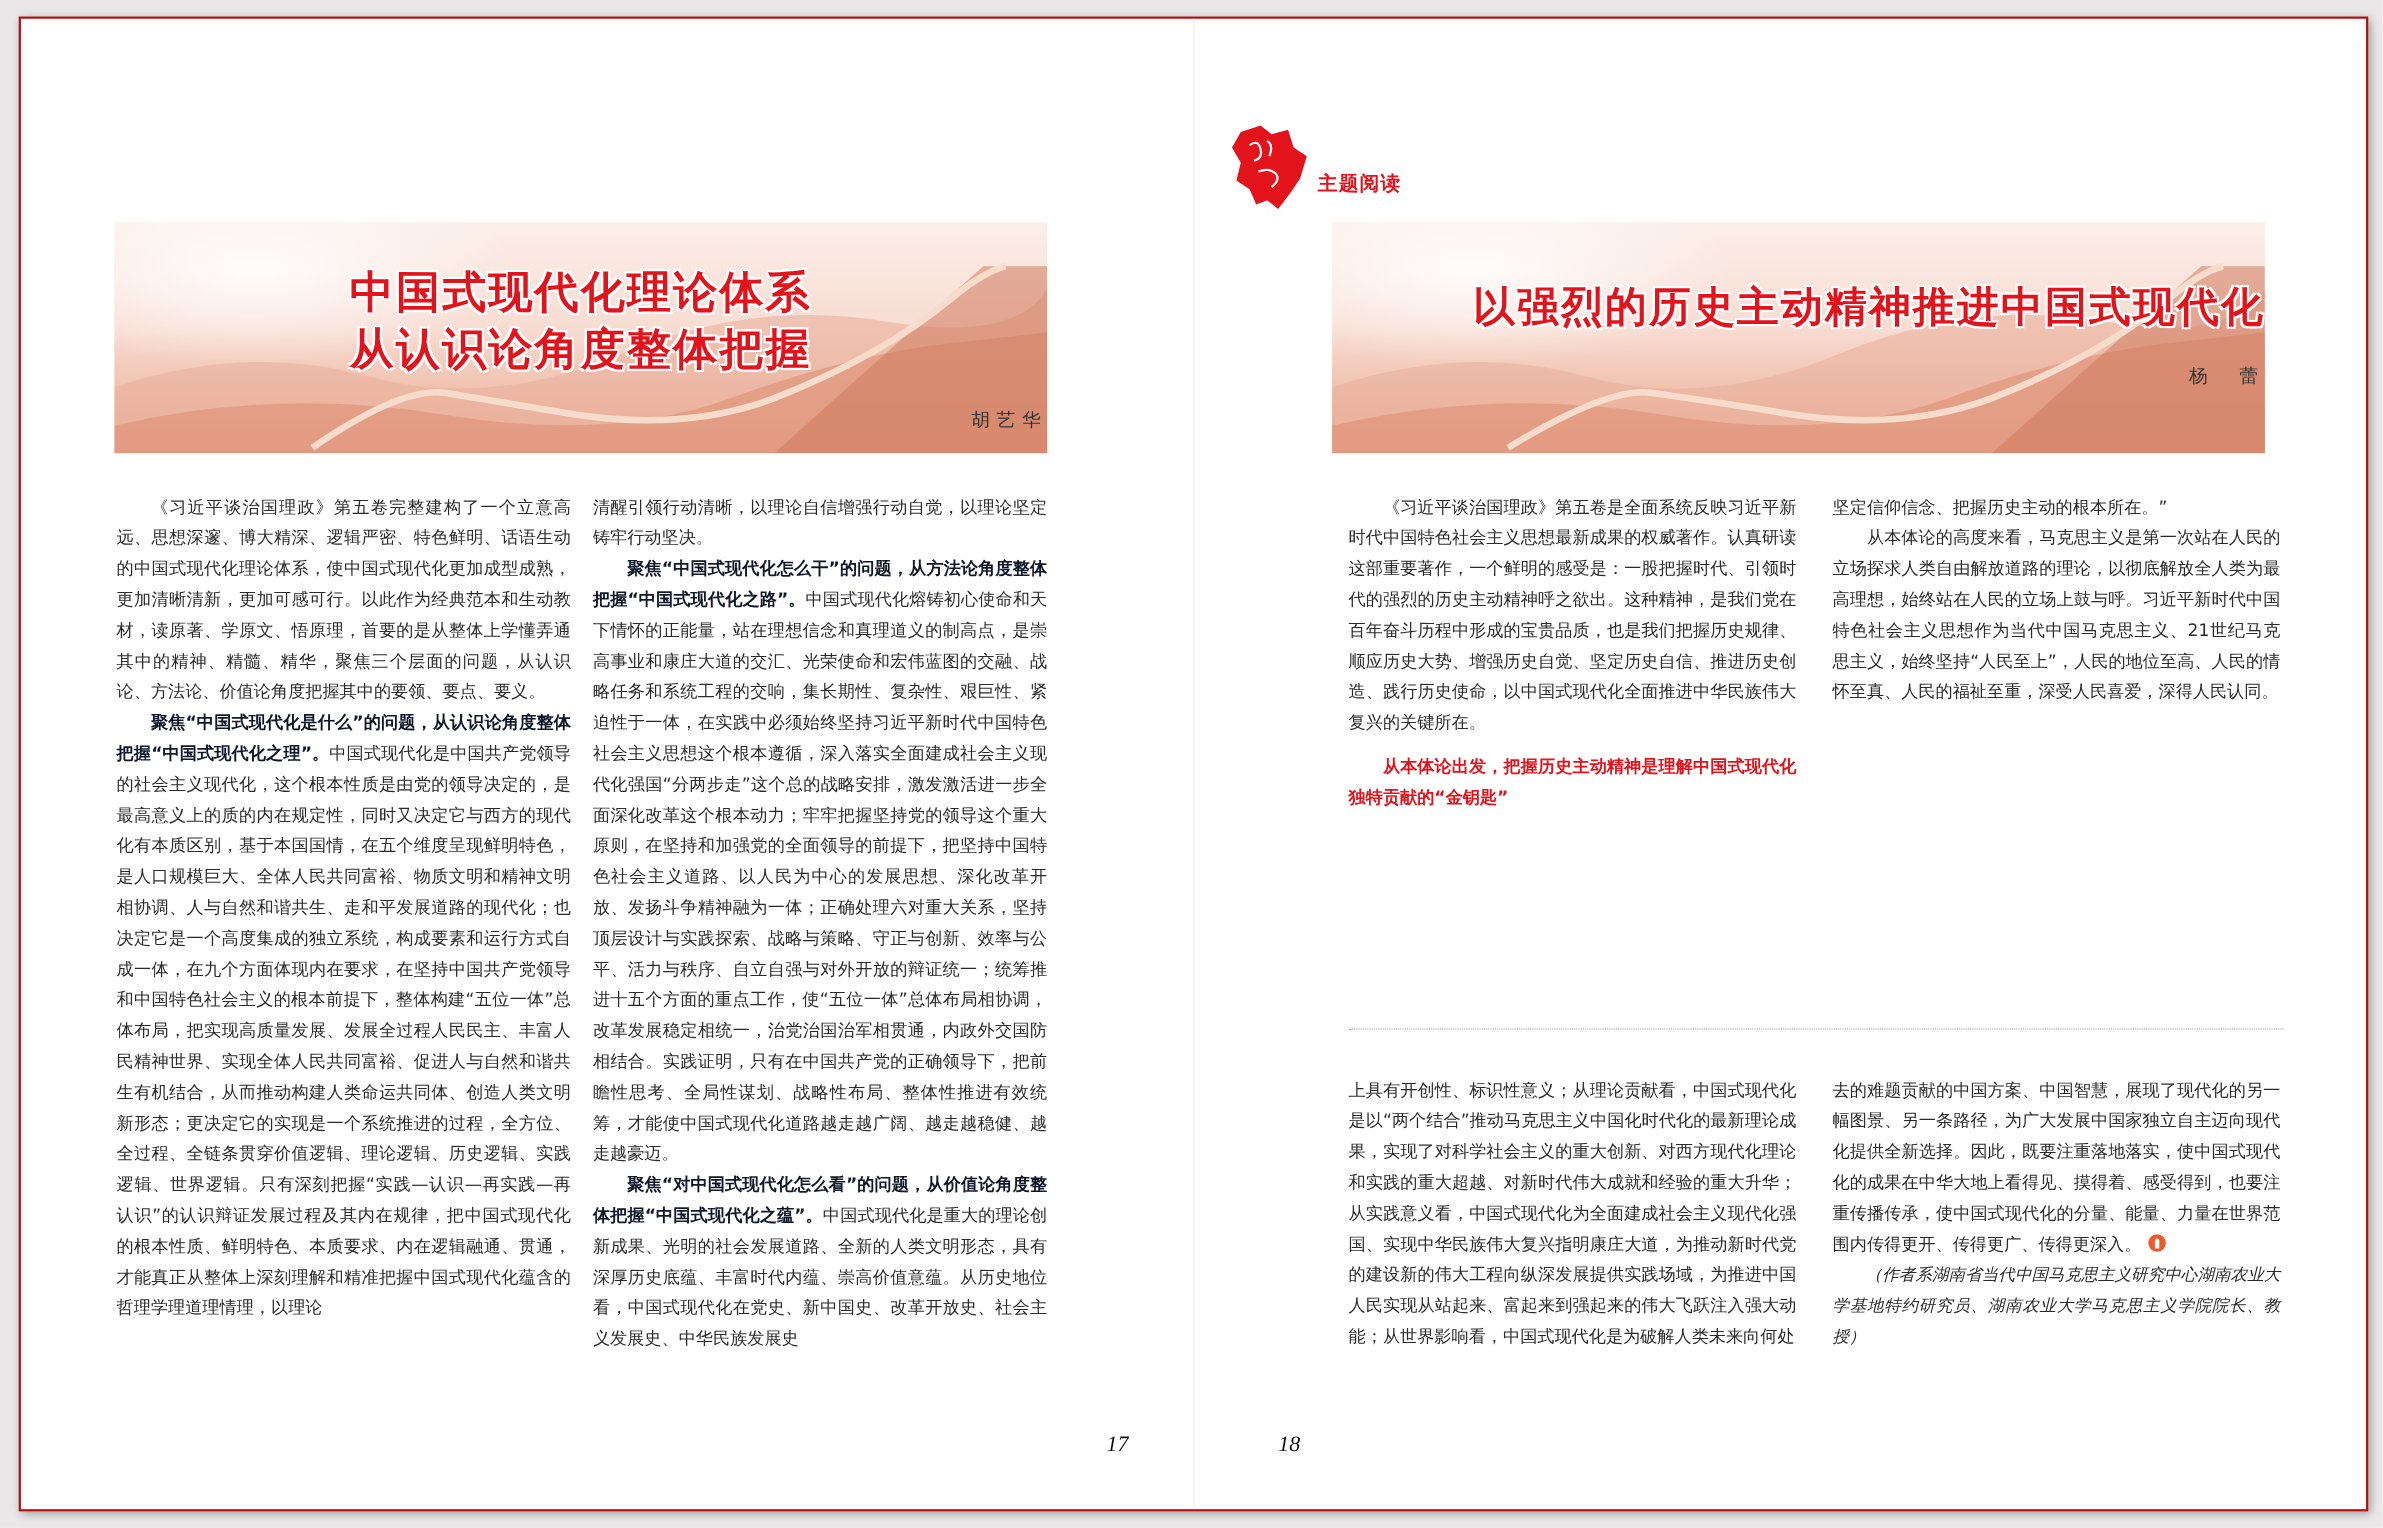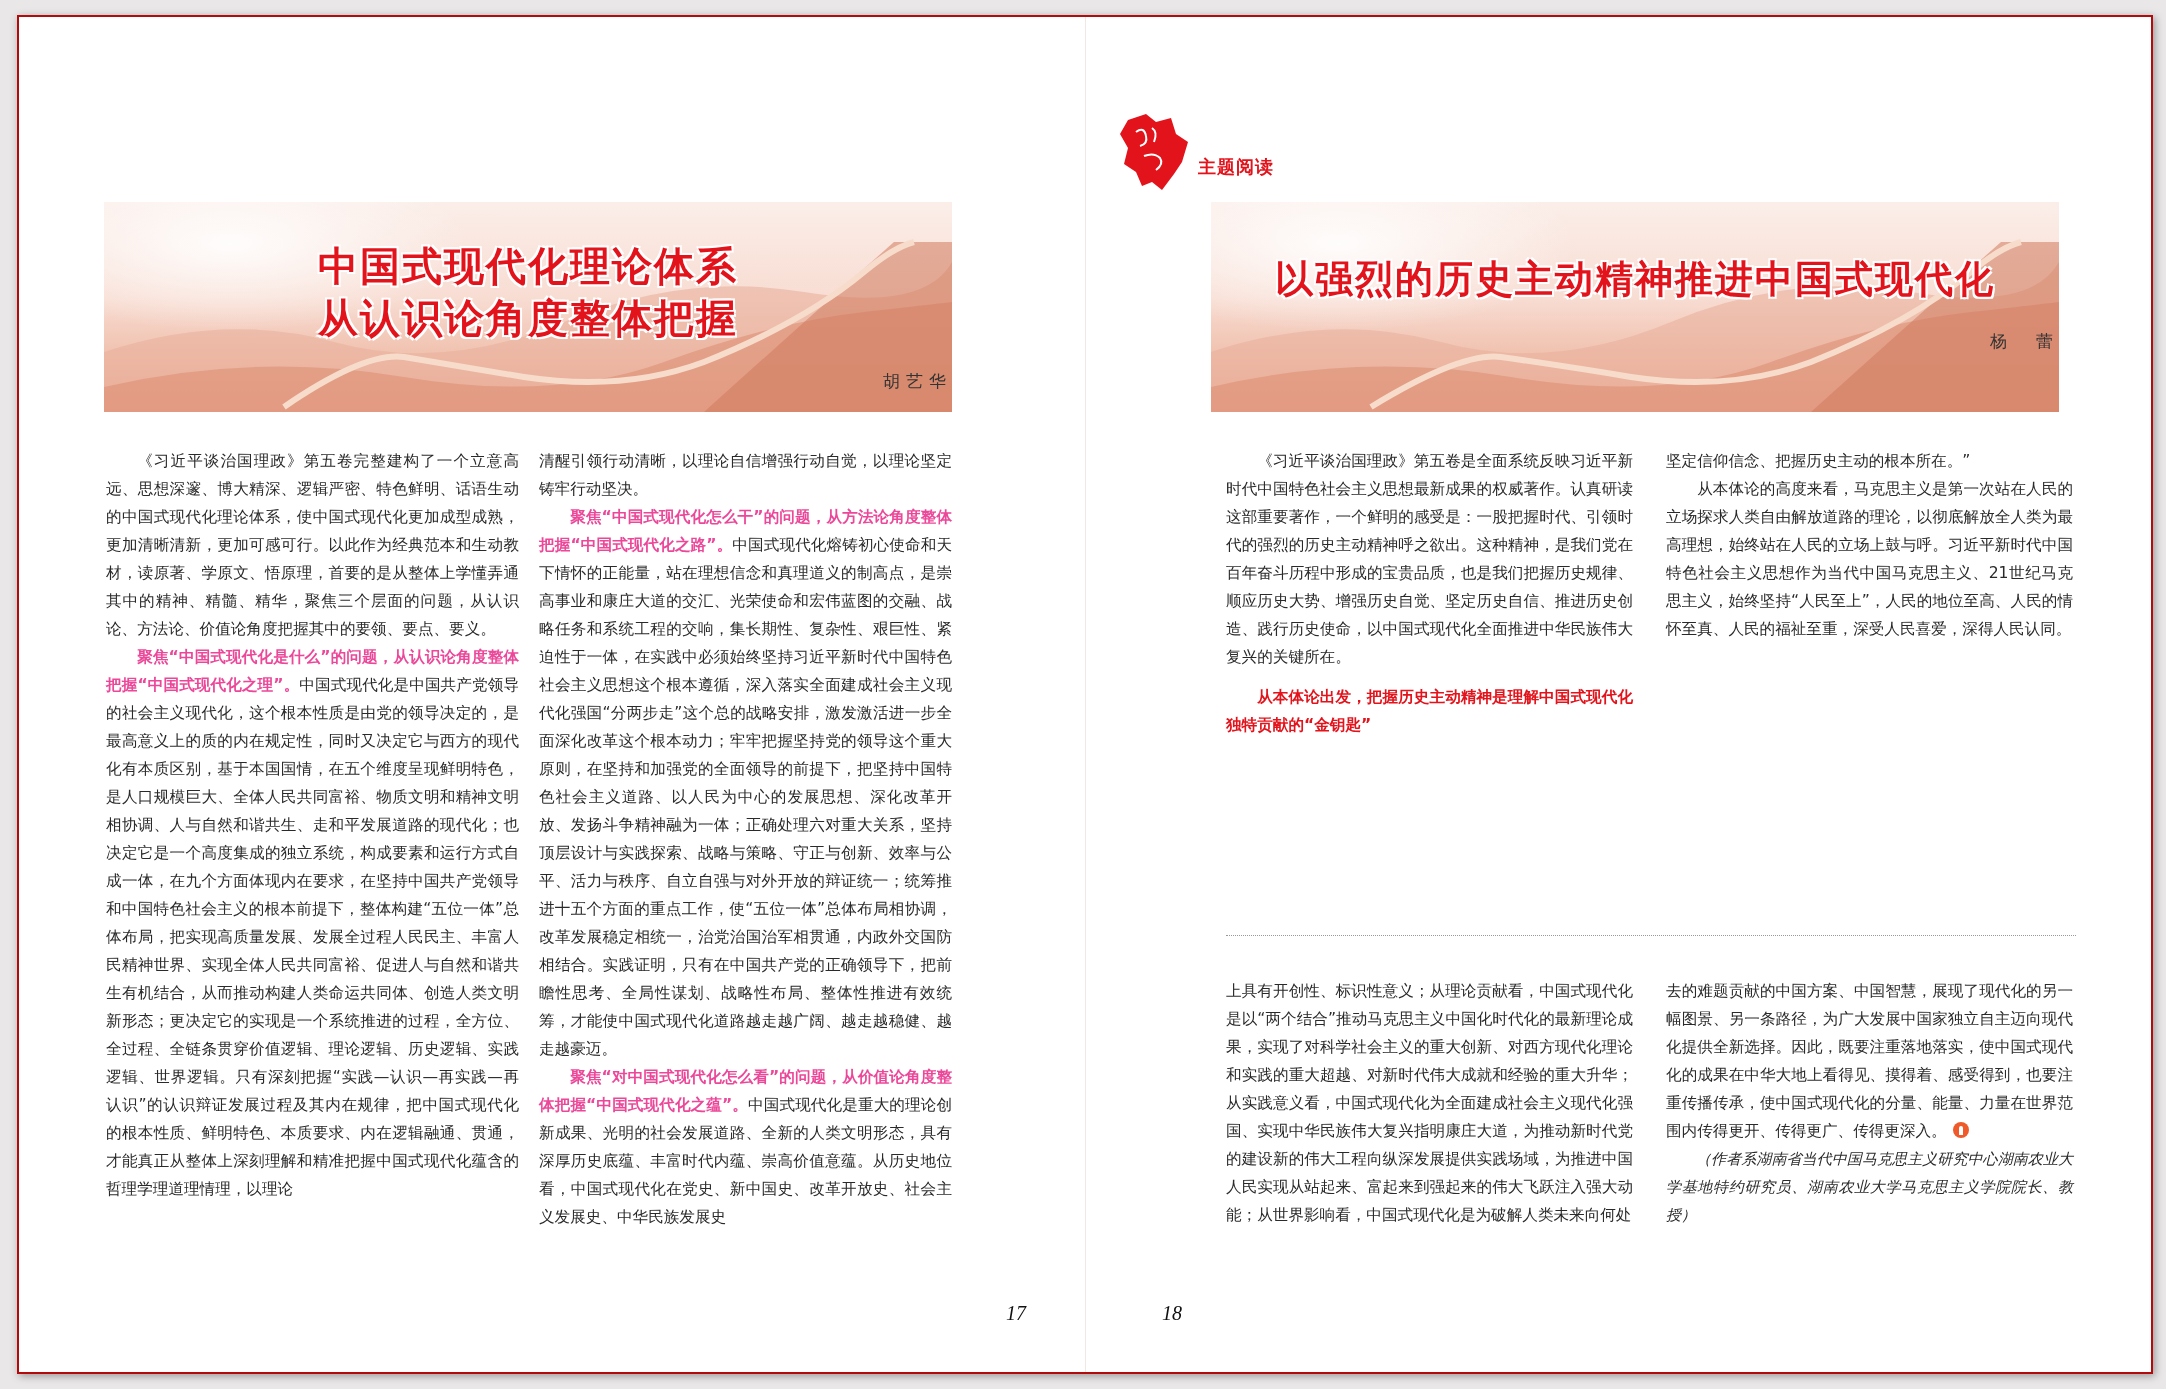--- a/index.html
+++ b/index.html
@@ -12,21 +12,21 @@
     background:
       radial-gradient(ellipse 40% 60% at 15% 20%, rgba(255,255,255,.9), rgba(255,255,255,0) 70%),
       linear-gradient(180deg,#fbeee9 0%,#f8ddd3 45%,#f1c4b2 70%,#e9a78f 100%);}
   .banner .mtn{position:absolute;bottom:0;left:0;width:100%;height:100%;}
   .banner-title{position:absolute;left:0;right:0;text-align:center;color:#e3131b;font-weight:bold;
     text-shadow:0 0 3px #fff,0 0 3px #fff,2px 2px 0 #fff,-2px -2px 0 #fff,2px -2px 0 #fff,-2px 2px 0 #fff;letter-spacing:2px;}
   .banner-author{position:absolute;left:0;right:0;text-align:right;font-family:"DejaVu Serif","Liberation Serif",serif;font-size:17px;color:#333;letter-spacing:6px;}
   .col{position:absolute;font-size:15.6px;line-height:28px;color:#2a2a2a;text-align:justify;}
   .col p{margin:0;text-indent:2em;}
   .col p.noind{text-indent:0;}
-  .col b{font-weight:bold;color:#ec4899;}
+  .col b{font-weight:bold;color:#0f172a;}
   .red-head{color:#e3131b;font-weight:bold;margin:12px 0 14px !important;}
   .note{font-family:"DejaVu Serif","Liberation Serif",serif;font-style:italic;font-size:15px;}
   .dots{position:absolute;border-top:1.5px dotted #999;height:0;}
   .pagenum{position:absolute;top:1285px;font-family:"Liberation Serif","DejaVu Serif",serif;font-style:italic;font-size:20px;color:#111;}
   .logo{position:absolute;left:50px;top:98px;}
   .logo-text{position:absolute;left:130px;top:132px;color:#e3131b;font-weight:bold;font-size:18px;letter-spacing:1px;text-align:center;}
   .end-mark{display:inline-block;width:16px;height:16px;border-radius:50%;background:#ef5a2a;vertical-align:-2px;margin-left:6px;position:relative;}
   .end-mark:after{content:"";position:absolute;left:6px;top:4px;width:4px;height:9px;border-radius:2px 2px 0 0;background:#fff;}
 </style>
 </head>
@@ -69,21 +69,21 @@
     </svg>
     <div class="logo-text" style="left:112px;top:138px;">主题阅读</div>
 
     <div class="banner" style="left:125px;top:185px;width:848px;">
       <svg class="mtn" viewBox="0 0 848 210" preserveAspectRatio="none">
         <path d="M0 150 Q120 110 230 140 T460 120 T700 90 T848 60 L848 210 L0 210Z" fill="#eab19d" opacity=".6"></path>
         <path d="M0 185 Q150 150 300 175 T560 160 T760 110 T848 100 L848 210 L0 210Z" fill="#de8f74" opacity=".6"></path>
         <path d="M600 210 Q700 120 790 40 L848 40 L848 210Z" fill="#cf7a5c" opacity=".55"></path>
         <path d="M160 205 Q250 150 290 155 Q360 165 420 175 Q520 190 600 160 Q700 120 760 70 Q790 45 810 40" stroke="#f7dccb" stroke-width="6" fill="none"></path>
       </svg>
-      <div class="banner-title" style="top:52px;font-size:38px;line-height:50px;">以强烈的历史主动精神推进中国式现代化</div>
+      <div class="banner-title" style="top:52px;font-size:38px;line-height:50px;text-align:right;">以强烈的历史主动精神推进中国式现代化</div>
       <div class="banner-author" style="top:128px;">杨　蕾</div>
     </div>
 
     <div class="col" id="r-col1" style="left:140px;top:430px;width:407px;">
         <p>《习近平谈治国理政》第五卷是全面系统反映习近平新时代中国特色社会主义思想最新成果的权威著作。认真研读这部重要著作，一个鲜明的感受是：一股把握时代、引领时代的强烈的历史主动精神呼之欲出。这种精神，是我们党在百年奋斗历程中形成的宝贵品质，也是我们把握历史规律、顺应历史大势、增强历史自觉、坚定历史自信、推进历史创造、践行历史使命，以中国式现代化全面推进中华民族伟大复兴的关键所在。</p>
         <p class="red-head">从本体论出发，把握历史主动精神是理解中国式现代化独特贡献的“金钥匙”</p>
       </div>
     <div class="col" id="r-col2" style="left:580px;top:430px;width:407px;">
         <p class="noind">坚定信仰信念、把握历史主动的根本所在。”</p>
         <p>从本体论的高度来看，马克思主义是第一次站在人民的立场探求人类自由解放道路的理论，以彻底解放全人类为最高理想，始终站在人民的立场上鼓与呼。习近平新时代中国特色社会主义思想作为当代中国马克思主义、21世纪马克思主义，始终坚持“人民至上”，人民的地位至高、人民的情怀至真、人民的福祉至重，深受人民喜爱，深得人民认同。</p>

